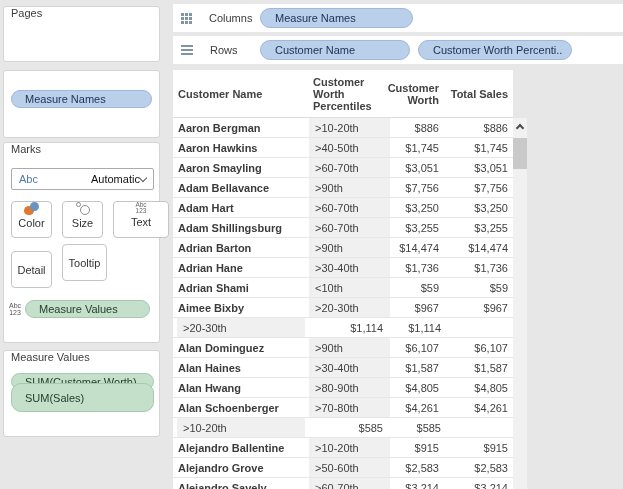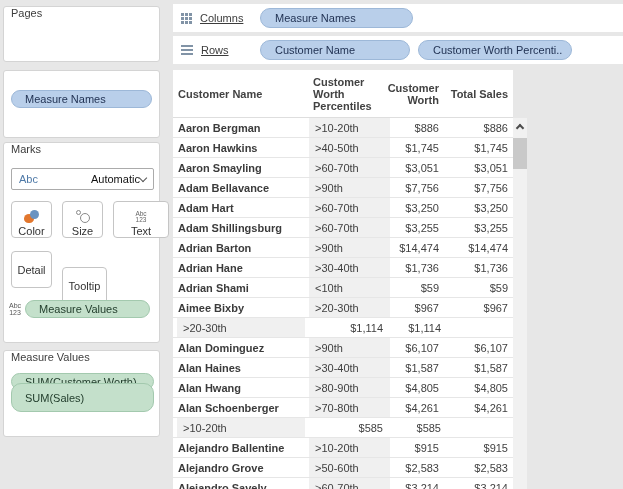--- a/index.html
+++ b/index.html
@@ -43,29 +43,29 @@
     display:flex; align-items:center; padding:0 7px; cursor:default;
   }
   #mark-type-dd .abc { color:#4e79a7; margin-right:5px; }
   #mark-type-dd .lbl { color:#111; flex:1;margin-left:48px; }
   .chev-down {
     width:6px; height:6px; border-left:1.6px solid #555; border-top:1.6px solid #555;
     transform:rotate(225deg); margin-top:-3px;
   }
   .mark-btn {
     position:absolute; background:#fff; border:1px solid #c5c5c5; border-radius:4px;
-    display:flex; flex-direction:column; align-items:center; justify-content:flex-end;
-    padding-bottom:0; color:#333;
+    display:flex; flex-direction:column; align-items:center; 
+    padding-bottom:8px; color:#333;
   }
   .mark-btn .btn-label { line-height:12px; }
   #btn-color { left:7px;  top:58px; width:41px; height:37px; }
   #btn-size  { left:58px; top:58px; width:41px; height:37px; }
   #btn-text  { left:109px;top:58px; width:56px; height:37px; }
   #btn-detail  { left:7px;  top:108px; width:41px; height:37px; justify-content:center; padding-bottom:0;text-align:right; }
-  #btn-tooltip { left:58px; top:124px; width:45px; height:37px; justify-content:center; padding-bottom:0; }
+  #btn-tooltip { left:58px; top:101px; width:45px; height:37px; justify-content:center; padding-bottom:0; }
 
   .icon-color { position:relative; width:16px; height:13px; margin-bottom:2px; }
   .icon-color .c1 { position:absolute; left:0; bottom:0; width:10px; height:9px; border-radius:50% 50% 45% 45%; background:#e2772e; }
   .icon-color .c2 { position:absolute; right:1px; top:0; width:9px; height:9px; border-radius:50%; background:#6a93c1; }
   .icon-size { position:relative; width:14px; height:13px; margin-bottom:2px; }
   .icon-size .big { position:absolute; right:0; bottom:0; width:10px; height:10px; border:1.4px solid #8a8a8a; border-radius:50%; }
   .icon-size .small { position:absolute; left:0; top:0; width:5px; height:5px; border:1.4px solid #8a8a8a; border-radius:50%; background:#fff; }
   .icon-abc123 { font-size:6.5px; line-height:6px; color:#666; text-align:center; margin-bottom:2px; }
 
   #marks-target-row { position:absolute; left:5px; top:157px; width:148px; display:flex; align-items:center; }
@@ -75,21 +75,21 @@
   #mv-pill-1 { position:absolute; left:7px; top:22px; width:143px; height:17px; }
   #mv-pill-2 { position:absolute; left:7px; top:32px; width:143px; height:29px; }
 
   
   .shelf {
     position:absolute; left:173px; width:450px; height:28px;
     background:#fff; display:flex; align-items:center;
   }
   #shelf-columns { top:4px; }
   #shelf-rows    { top:36px; }
-  .shelf-label { color:#3c3c3c; margin-left:8px; width:55px;text-decoration:underline; }
+  .shelf-label { color:#3c3c3c; margin-left:17px; width:55px; }
   .shelf-pill { position:absolute; height:20px; border-radius:10px; display:flex; align-items:center; padding-left:14px;
                 background:#b9cfea; border:1px solid #9db8d8; color:#1e2f50; white-space:nowrap; overflow:hidden; }
   #pill-measure-names { left:87px; width:153px; }
   #pill-customer-name { left:87px; width:150px; }
   #pill-cw-percentiles { left:245px; width:154px; }
 
   .icon-grid { display:grid; grid-template-columns:repeat(3,3px); grid-gap:1px; margin-left:8px; }
   .icon-grid i { width:3px; height:3px; background:#8193a6; }
   .icon-rows { display:flex; flex-direction:column; gap:2px; margin-left:8px; }
   .icon-rows i { width:12px; height:2px; background:#8193a6; }

